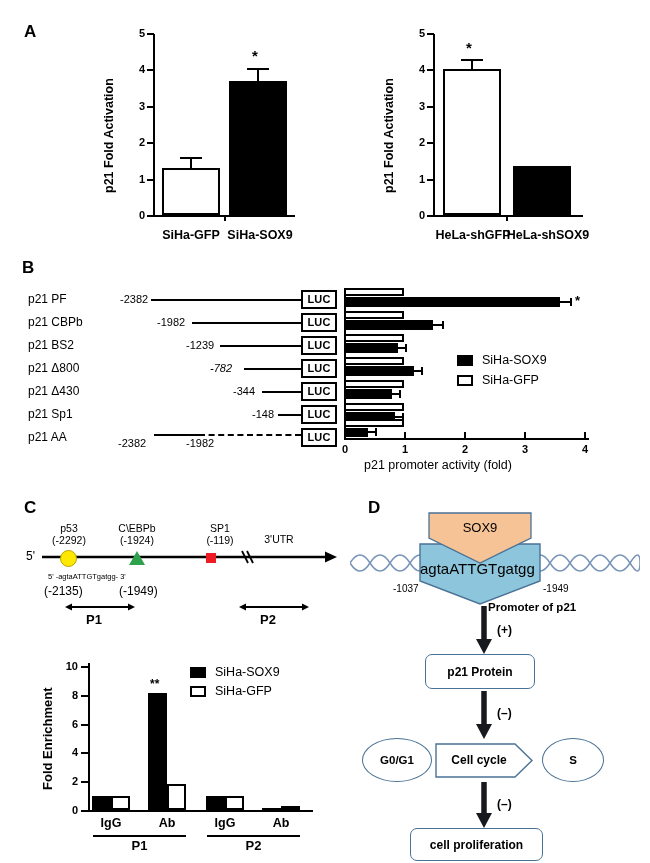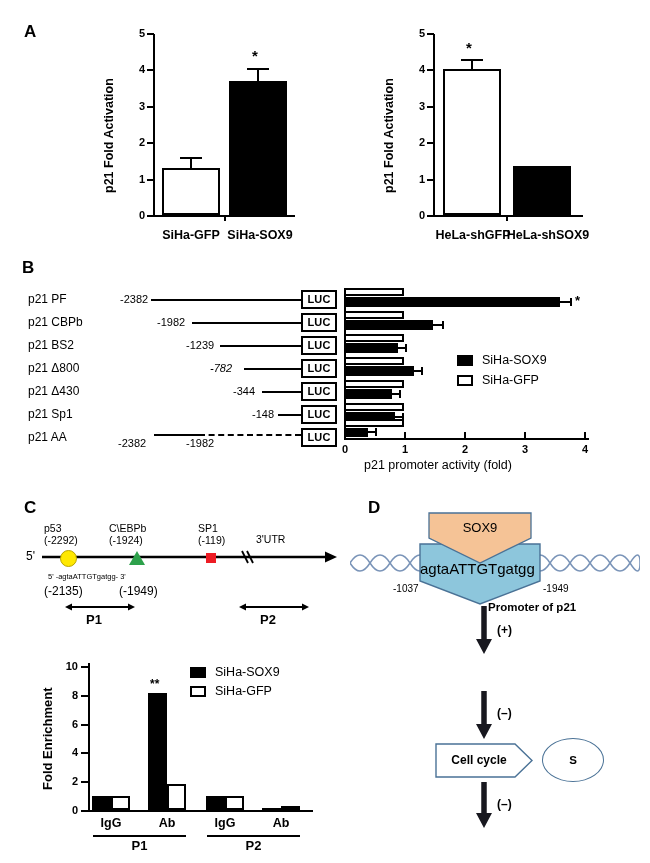--- a/index.html
+++ b/index.html
@@ -20,21 +20,21 @@
        text-align:center;box-sizing:border-box;background:#fff;
        line-height:15px;letter-spacing:.2px;}
   .cons-lbl{font-size:12px;}
   .pos-lbl{font-size:11px;}
   .solidline{background:#000;height:1.6px;}
   .dashline{height:0;border-top:2px dashed #000;}
   .legend-sq-b{width:16px;height:11px;background:#000;}
   .legend-sq-w{width:16px;height:11px;background:#fff;border:2px solid #000;box-sizing:border-box;}
   .legend-txt{font-size:12.5px;}
   .c-title{font-size:14px;}
-  .site-lbl{font-size:10.5px;text-align:left;line-height:12px;}
+  .site-lbl{font-size:10.5px;text-align:center;line-height:12px;}
   .seq-txt{font-size:7.5px;}
   .seqpos{font-size:12px;}
   .p-lbl{font-size:13px;font-weight:600;}
   .d-box{border:1.4px solid #4a7296;border-radius:7px;background:#fff;
          display:flex;align-items:center;justify-content:center;
          font-size:12px;font-weight:700;box-sizing:border-box;}
   .d-oval{border:1.4px solid #4a7296;border-radius:50%;background:#fff;
           display:flex;align-items:center;justify-content:center;
           font-size:11.5px;font-weight:700;box-sizing:border-box;}
   .sign{font-size:12px;font-weight:700;}
@@ -368,36 +368,45 @@
     <div class="abs" style="left:53px;top:78px;font-size:10px;">-1037</div>
     <div class="abs" style="left:203px;top:78px;font-size:10px;">-1949</div>
     <div class="abs promo-lbl" style="left:148px;top:96px;">Promoter of  p21</div>
 
     <svg class="abs" style="left:133px;top:101px;" width="22" height="48" viewBox="0 0 22 48">
       <line x1="11" y1="0" x2="11" y2="36" stroke="#18181f" stroke-width="5.5"></line>
       <polygon points="11,48 3,33 19,33" fill="#18181f"></polygon>
     </svg>
     <div class="abs sign" style="left:157px;top:118px;">(+)</div>
 
+    <div class="abs d-box" style="left:85px;top:149px;width:110px;height:35px;">
+      <span>p21  Protein</span>
+    </div>
 
     <svg class="abs" style="left:133px;top:186px;" width="22" height="48" viewBox="0 0 22 48">
       <line x1="11" y1="0" x2="11" y2="36" stroke="#18181f" stroke-width="5.5"></line>
       <polygon points="11,48 3,33 19,33" fill="#18181f"></polygon>
     </svg>
     <div class="abs sign" style="left:157px;top:201px;">(–)</div>
 
+    <div class="abs d-oval" style="left:22px;top:233px;width:70px;height:44px;">
+      <span>G0/G1</span>
+    </div>
     <svg class="abs" style="left:95px;top:238px;" width="98" height="35" viewBox="0 0 98 35">
       <polygon points="1,1 80,1 97,17.5 80,34 1,34" fill="#fff" stroke="#4a7296" stroke-width="1.4"></polygon>
     </svg>
     <div class="abs" style="left:95px;top:248px;width:88px;text-align:center;font-size:12px;font-weight:700;">Cell cycle</div>
     <div class="abs d-oval" style="left:202px;top:233px;width:62px;height:44px;">
       <span>S</span>
     </div>
 
     <svg class="abs" style="left:133px;top:277px;" width="22" height="46" viewBox="0 0 22 46">
       <line x1="11" y1="0" x2="11" y2="34" stroke="#18181f" stroke-width="5.5"></line>
       <polygon points="11,46 3,31 19,31" fill="#18181f"></polygon>
     </svg>
     <div class="abs sign" style="left:157px;top:292px;">(–)</div>
 
+    <div class="abs d-box" style="left:70px;top:323px;width:133px;height:33px;">
+      <span>cell proliferation</span>
+    </div>
   </div>
 
 </div>
 
 </body></html>

